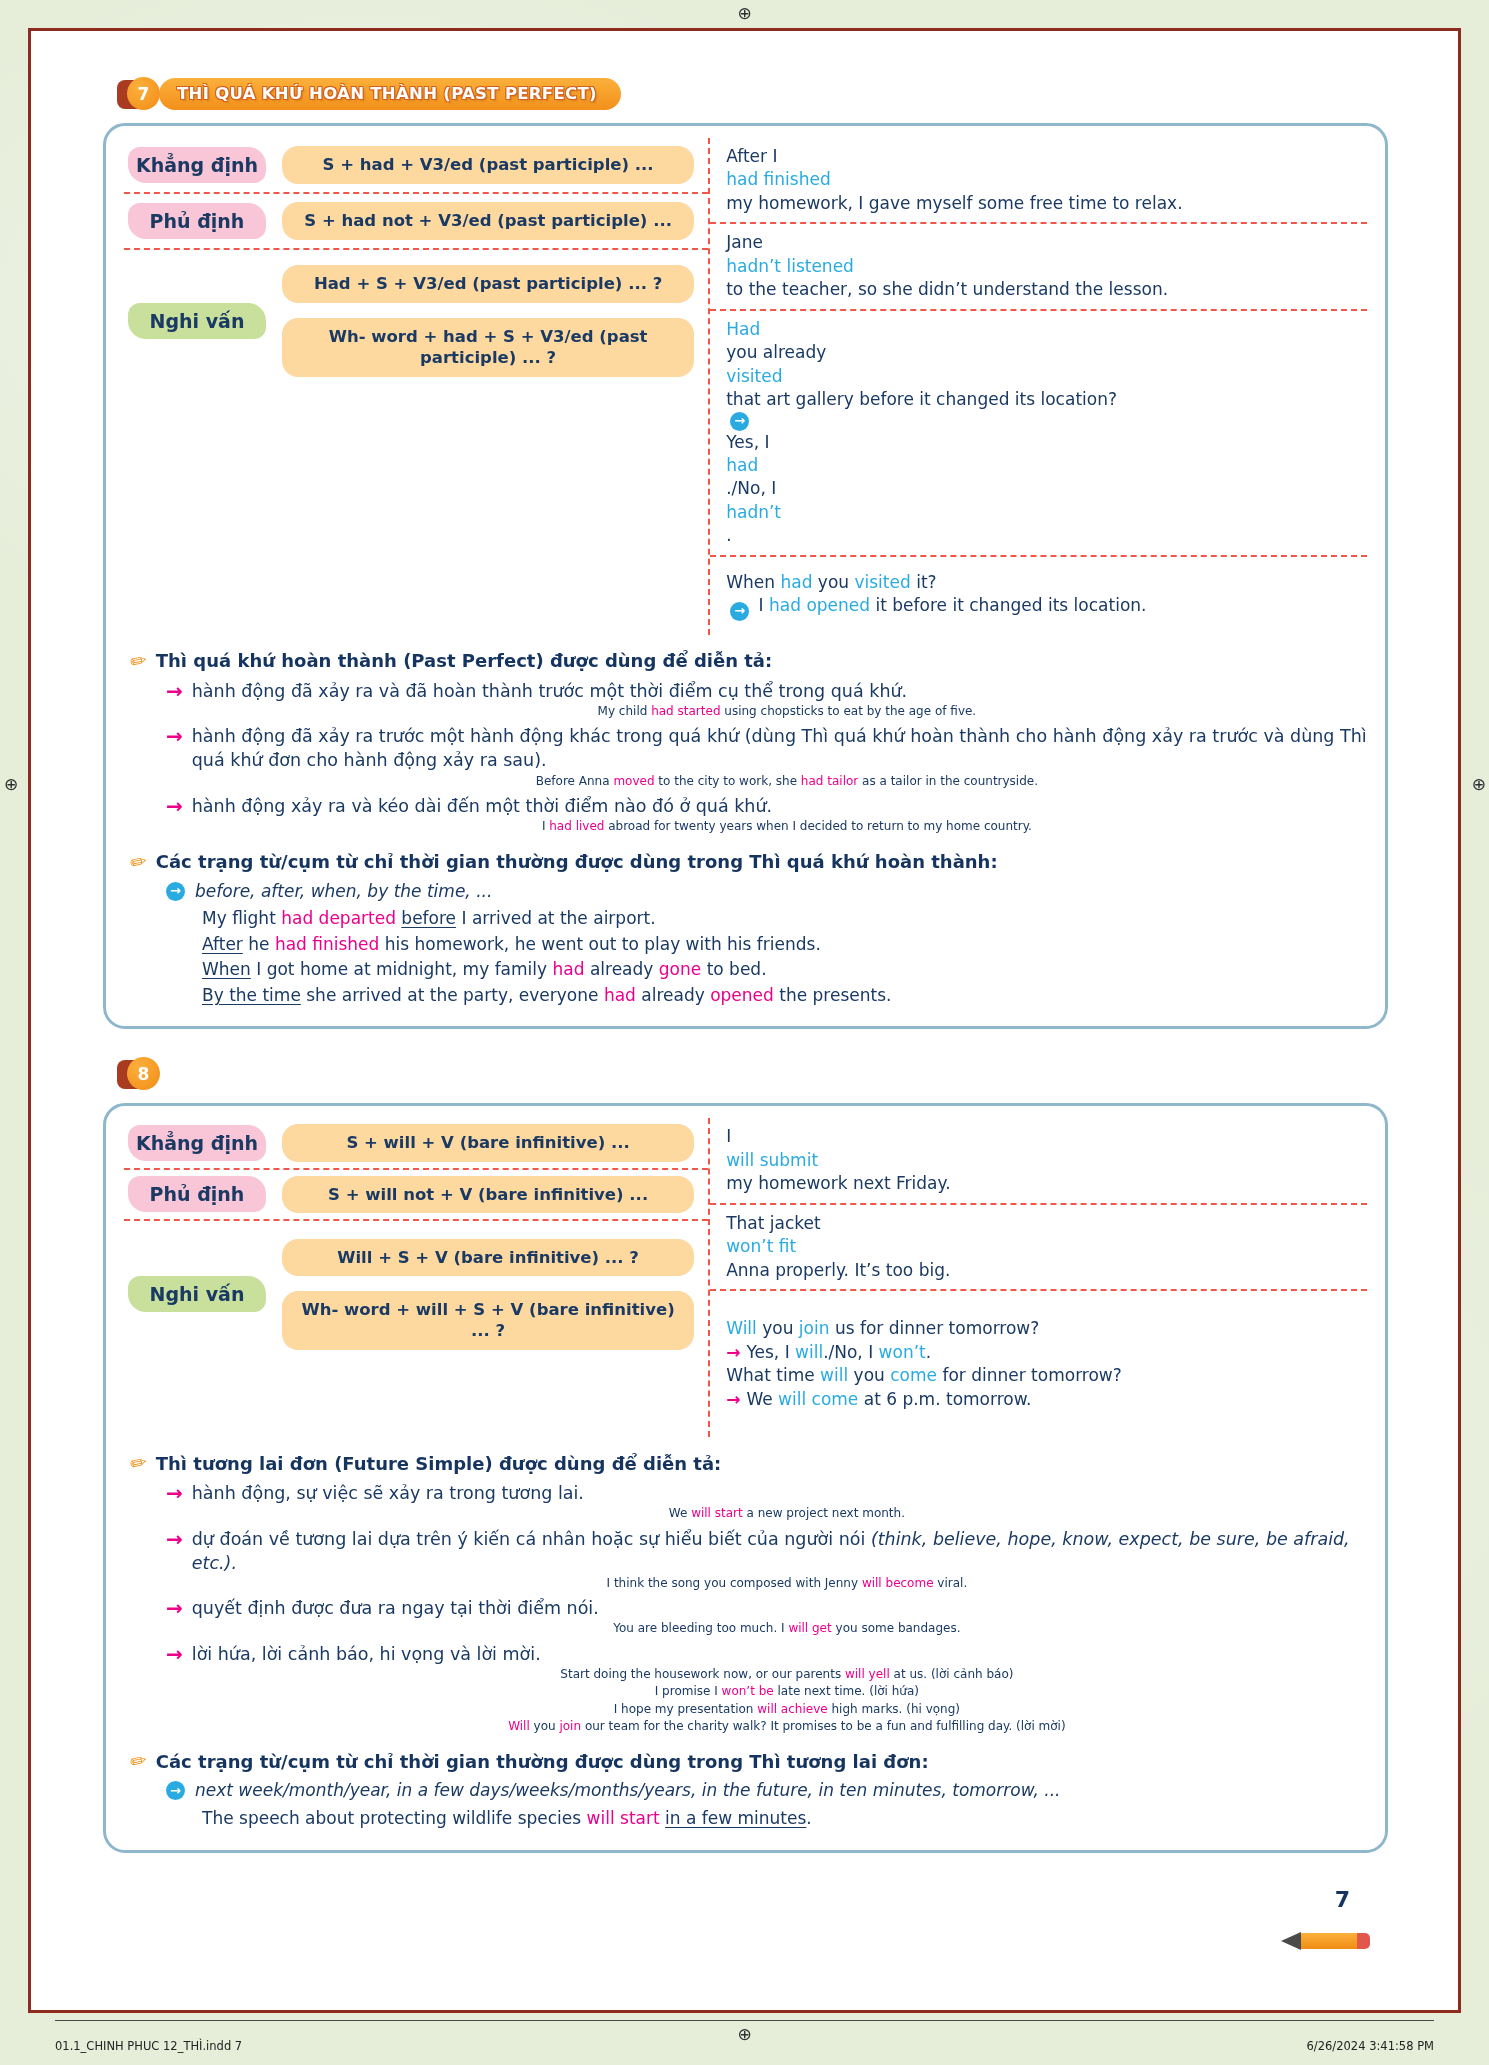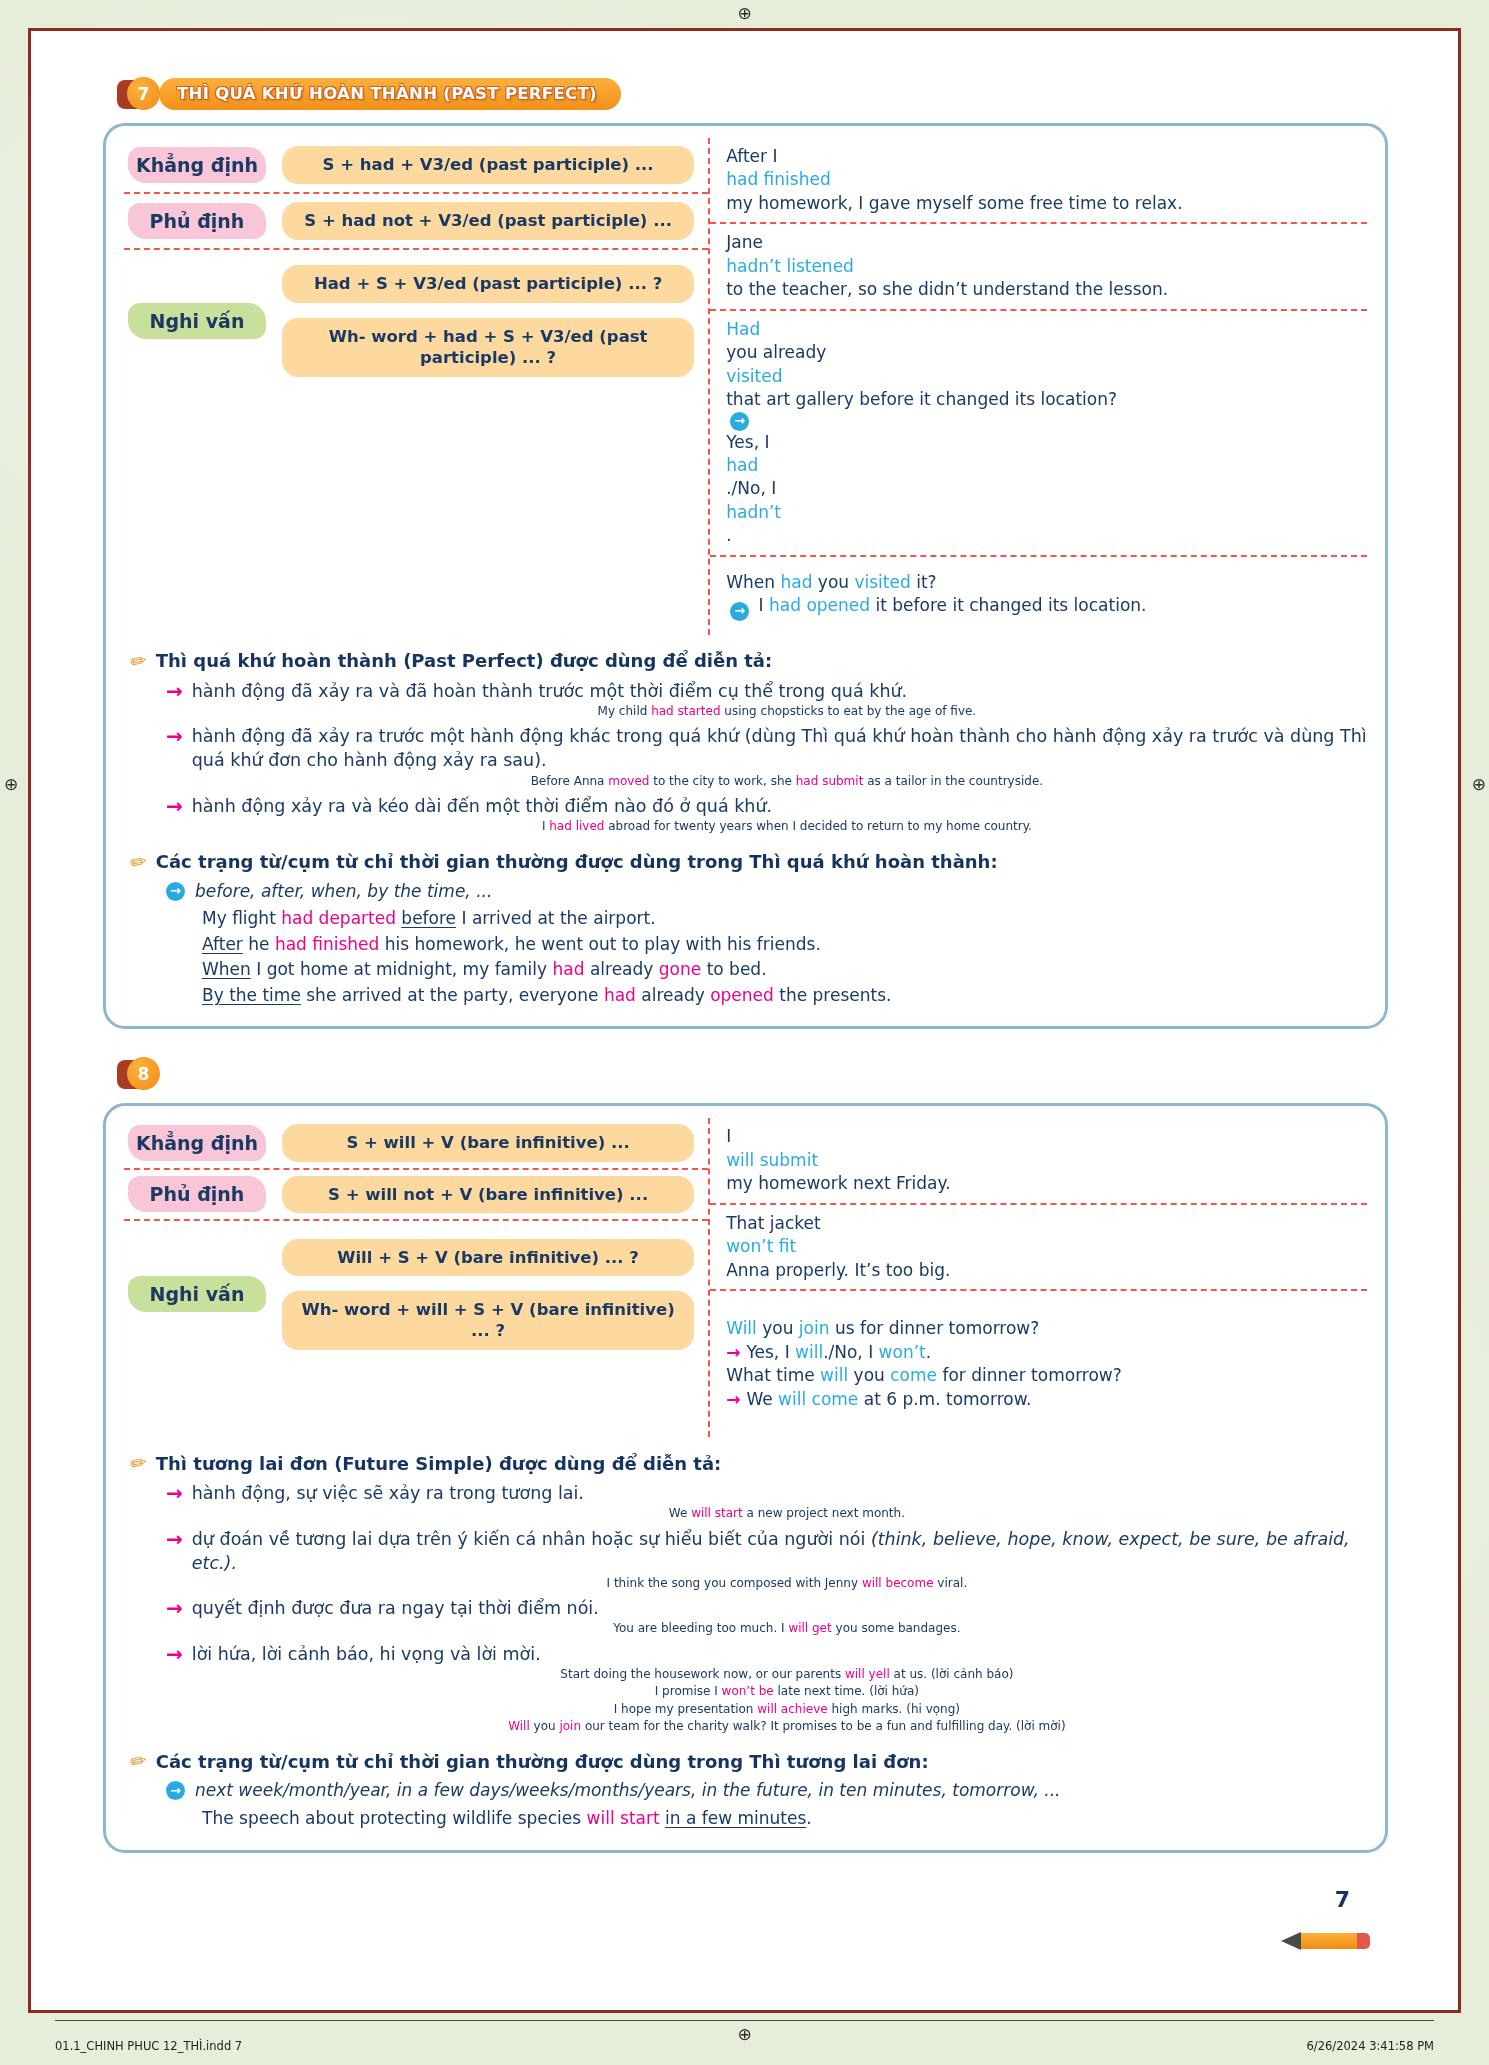--- a/index.html
+++ b/index.html
@@ -237,21 +237,21 @@
             <span class="barrow">→</span>
             <div class="bcontent">
               <div class="bdesc"><span>hành động đã xảy ra và đã hoàn thành trước một thời điểm cụ thể trong quá khứ.</span></div>
               <div class="bex"><span>My child </span><span class="seg-p">had started</span><span> using chopsticks to eat by the age of five.</span></div>
             </div>
           </div>
           <div class="bullet">
             <span class="barrow">→</span>
             <div class="bcontent">
               <div class="bdesc"><span>hành động đã xảy ra trước một hành động khác trong quá khứ (dùng Thì quá khứ hoàn thành cho hành động xảy ra trước và dùng Thì quá khứ đơn cho hành động xảy ra sau).</span></div>
-              <div class="bex"><span>Before Anna </span><span class="seg-p">moved</span><span> to the city to work, she </span><span class="seg-p">had submit</span><span> as a tailor in the countryside.</span></div>
+              <div class="bex"><span>Before Anna </span><span class="seg-p">moved</span><span> to the city to work, she </span><span class="seg-p">had tailor</span><span> as a tailor in the countryside.</span></div>
             </div>
           </div>
           <div class="bullet">
             <span class="barrow">→</span>
             <div class="bcontent">
               <div class="bdesc"><span>hành động xảy ra và kéo dài đến một thời điểm nào đó ở quá khứ.</span></div>
               <div class="bex"><span>I </span><span class="seg-p">had lived</span><span> abroad for twenty years when I decided to return to my home country.</span></div>
             </div>
           </div>
 

